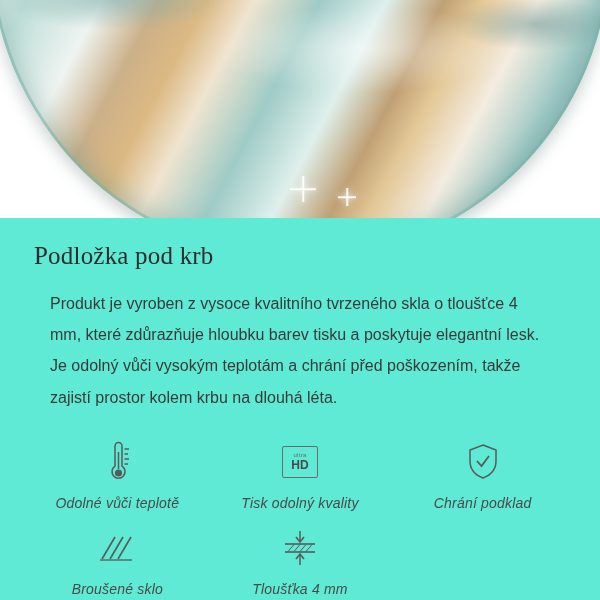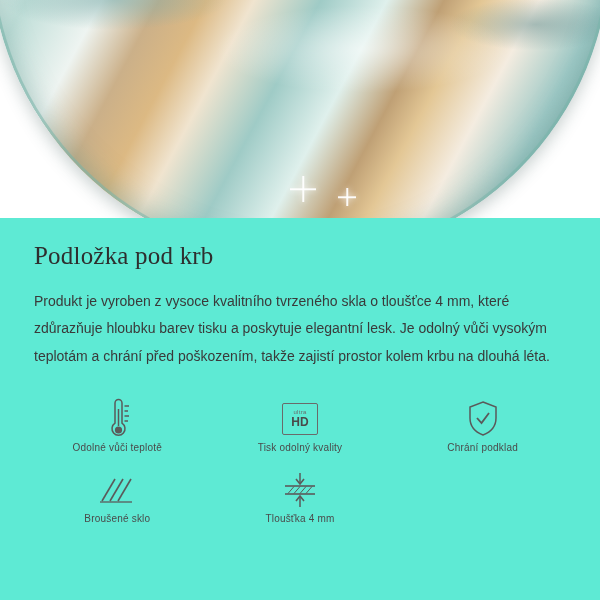--- a/index.html
+++ b/index.html
@@ -114,24 +114,24 @@
     font-family: "Liberation Serif", serif;
     font-size: 25px;
     line-height: 1.28;
     color: #2e2e2e;
     font-weight: 400;
     margin: 0 0 16px 0;
     letter-spacing: 0.2px;
   }
   .title .line2 { display: block; }
   .paragraph {
-    font-size: 14px;
+    font-size: 16px;
     line-height: 1.95;
     color: #3a3a3a;
-    margin: 0;
+    margin: 16px;
     max-width: 540px;
   }
 
   
   .features {
     margin-top: 26px;
     display: grid;
     grid-template-columns: repeat(3, 1fr);
     grid-row-gap: 14px;
     padding: 0 26px;
@@ -143,24 +143,26 @@
     justify-content: space-between;
   }
   .feature-icon {
     height: 46px;
     display: flex;
     align-items: center;
     justify-content: center;
     color: #555;
   }
   .feature-label {
-    font-size: 10px;
+    margin-top: 10px;
+    font-size: 14px;
     color: #4a4a4a;
     letter-spacing: 0.2px;
     text-align: center;
+    font-style: italic;
   }
   .hd-box {
     width: 34px;
     height: 30px;
     border: 1.6px solid #6a6a6a;
     border-radius: 2px;
     display: flex;
     flex-direction: column;
     align-items: center;
     justify-content: center;

